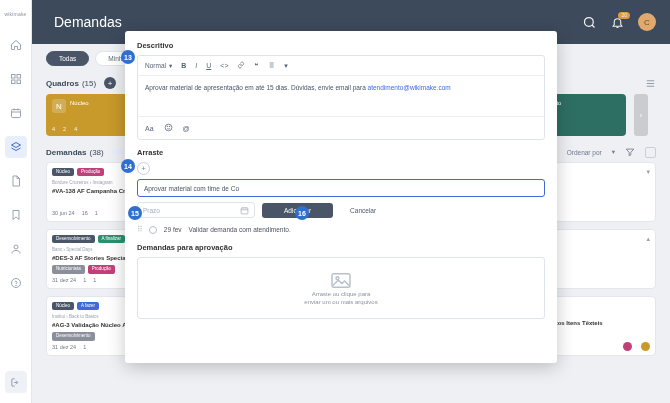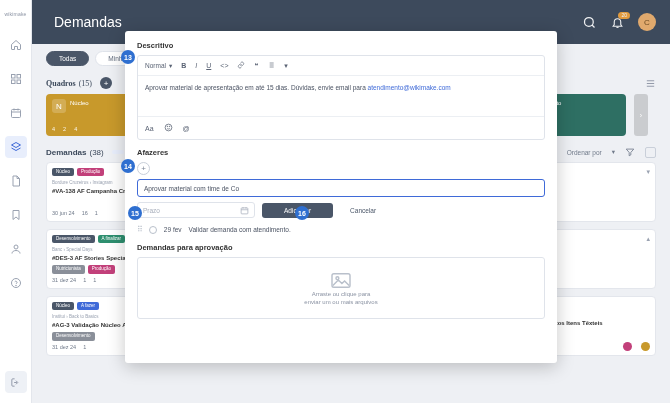--- a/index.html
+++ b/index.html
@@ -62,21 +62,21 @@
     background:#fff; border:1px solid #dfe3ea; border-radius:11px;
     font-size:6.5px; color:#606a7b; padding:3px 12px;
   }
   .tab.active { background:#4a5668; color:#fff; border-color:#4a5668; }
   .tab.round {
     width:16px; height:16px; padding:0; border-radius:50%;
     display:flex; align-items:center; justify-content:center;
   }
 
   #subbar { height:22px; display:flex; align-items:center; padding:0 14px; }
-  #subbar .stitle { font-size:8px; font-weight:bold; color:#3d4a5c;font-family:Liberation Serif, serif; }
+  #subbar .stitle { font-size:8px; font-weight:bold; color:#3d4a5c; }
   #subbar .plus {
     width:12px;height:12px;border-radius:50%;background:#4a5668;color:#fff;
     display:flex;align-items:center;justify-content:center;font-size:8px;margin-left:8px;
   }
   #subbar .right { margin-left:auto; display:flex; align-items:center; gap:8px; color:#8b93a3;}
 
   
   #strip { padding:0 14px; display:flex; gap:8px; }
   .kcard {
     width:122px; height:42px; border-radius:4px; position:relative;
@@ -483,21 +483,21 @@
             <circle cx="12" cy="12" r="9"></circle>
             <path d="M8 14s1.5 2 4 2 4-2 4-2"></path>
             <circle cx="9" cy="9" r=".8" fill="currentColor"></circle>
             <circle cx="15" cy="9" r=".8" fill="currentColor"></circle>
           </svg>
       </span>
       <span>@</span>
     </div>
   </div>
 
-  <div class="sect-title" style="margin-top:8px">Afazeres</div>
+  <div class="sect-title" style="margin-top:8px">Arraste</div>
   <div class="plusbtn">+</div>
 
   <div class="bigfield">
     <span>Aprovar material com time de Co</span>
   </div>
 
   <div class="row2">
     <div class="datefield">
       <span>Prazo</span>
       <svg width="9" height="9" viewBox="0 0 24 24" fill="none" stroke="#a7aebb" stroke-width="2">

